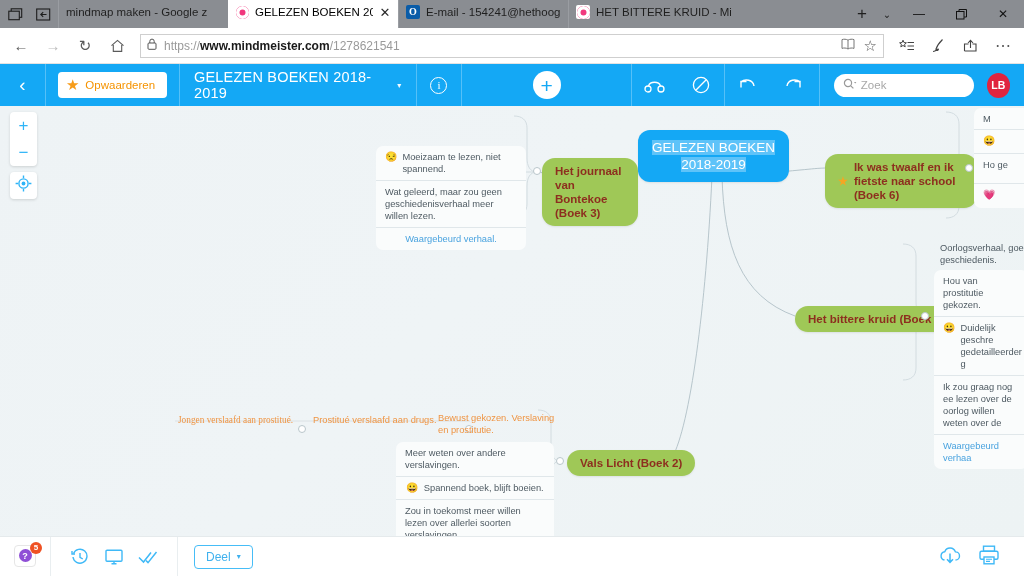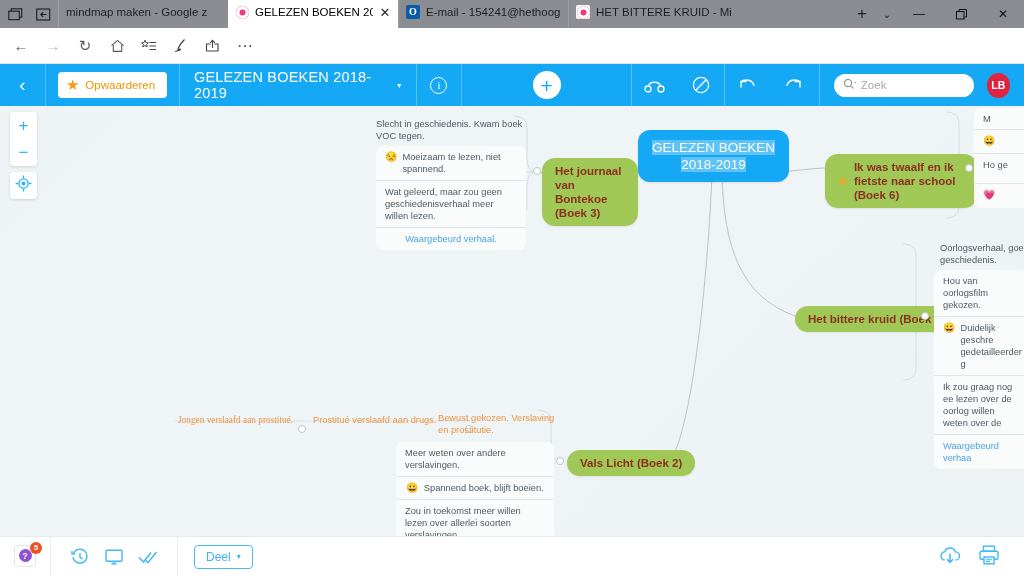--- a/index.html
+++ b/index.html
@@ -280,20 +280,37 @@
 
   <div class="navbar">
     <span class="navbtn">←</span>
     <span class="navbtn dim">→</span>
     <span class="navbtn">↻</span>
     <span class="navbtn">
       <svg width="15" height="14" viewBox="0 0 15 14">
           <path d="M1.5 6.6 L7.5 1.4 L13.5 6.6 M3.3 5.9 V12.4 H11.7 V5.9" fill="none" stroke="#5a5a5a" stroke-width="1.1"></path>
         </svg>
     </span>
+    <div class="urlbar">
+      <span>
+        <svg width="10" height="12" viewBox="0 0 10 12">
+            <rect x="1" y="5" width="8" height="6.3" rx="1" fill="none" stroke="#555" stroke-width="1"></rect>
+            <path d="M2.8 5 V3.3 a2.2 2.2 0 0 1 4.4 0 V5" fill="none" stroke="#555" stroke-width="1"></path>
+          </svg>
+      </span>
+      <span class="url-text"><span class="sch">https://</span><b>www.mindmeister.com</b><span class="sch">/1278621541</span></span>
+      <span class="url-right">
+        <span>
+          <svg width="14" height="12" viewBox="0 0 14 12">
+              <path d="M7 2.2 C5.5 1 2.5 1 1 1.6 V10.4 C2.5 9.8 5.5 9.8 7 11 C8.5 9.8 11.5 9.8 13 10.4 V1.6 C11.5 1 8.5 1 7 2.2 Z M7 2.2 V11" fill="none" stroke="#777" stroke-width="1"></path>
+            </svg>
+        </span>
+        <span style="font-size:15px;">☆</span>
+      </span>
+    </div>
     <div class="navright">
       <span class="navbtn">
         <svg width="16" height="14" viewBox="0 0 16 14">
             <path d="M8.5 3.5 H15 M8.5 7 H15 M8.5 10.5 H15" stroke="#444" stroke-width="1.1"></path>
             <path d="M4 1.2 L5 3.6 L7.4 3.8 L5.6 5.4 L6.2 7.8 L4 6.5 L1.8 7.8 L2.4 5.4 L0.6 3.8 L3 3.6 Z" fill="none" stroke="#444" stroke-width="1"></path>
           </svg>
       </span>
       <span class="navbtn">
         <svg width="14" height="15" viewBox="0 0 14 15">
             <path d="M10.5 1.5 C8 4 5 8 4 11 C3.5 12.5 5 13 6 12 C7 11 6 10.5 5 11.5 C3.8 12.7 2 13.5 1 13.5" fill="none" stroke="#444" stroke-width="1.1"></path>
@@ -426,23 +443,20 @@
         <span></span>
     </div>
 
     <div class="node" style="left:638px; top:24px;">
       <div class="root-node">
         <span class="hl">GELEZEN BOEKEN</span><br>
         <span class="hl">2018-2019</span>
       </div>
     </div>
 
-    <div class="node" style="left:376px; top:12px; width:150px;">
-      <div style="font-size:9.3px; line-height:12px; color:#4e5a62;">Slecht in geschiedenis. Kwam boek VOC tegen.</div>
-    </div>
     <div class="leaf-group" style="left:376px; top:40px; width:150px;">
       <div class="leaf">
         <span class="emoji">😒</span>
         <span>Moeizaam te lezen, niet spannend.</span>
       </div>
       <div class="leaf">
         <span>Wat geleerd, maar zou geen geschiedenisverhaal meer willen lezen.</span>
       </div>
       <div class="leaf link center nob">
         <span>Waargebeurd verhaal.</span>
@@ -477,21 +491,21 @@
 
     <div class="node" style="left:795px; top:200px;">
       <div class="book-node">Het bittere kruid (Boek 4)</div>
     </div>
     <div class="conn-dot" style="left:921px; top:206px;"></div>
     <div class="node" style="left:940px; top:136px; width:86px;">
       <div style="font-size:9.3px; line-height:12px; color:#4e5a62;">Oorlogsverhaal, goe geschiedenis.</div>
     </div>
     <div class="leaf-group" style="left:934px; top:164px; width:94px;">
       <div class="leaf">
-        <span>Hou van oorlogsfilm gekozen.</span>
+        <span>Hou van prostitutie gekozen.</span>
       </div>
       <div class="leaf">
         <span class="emoji">😀</span>
         <span>Duidelijk geschre gedetailleerder g</span>
       </div>
       <div class="leaf">
         <span>Ik zou graag nog ee lezen over de oorlog willen weten over de</span>
       </div>
       <div class="leaf link nob">
         <span>Waargebeurd verhaa</span>

